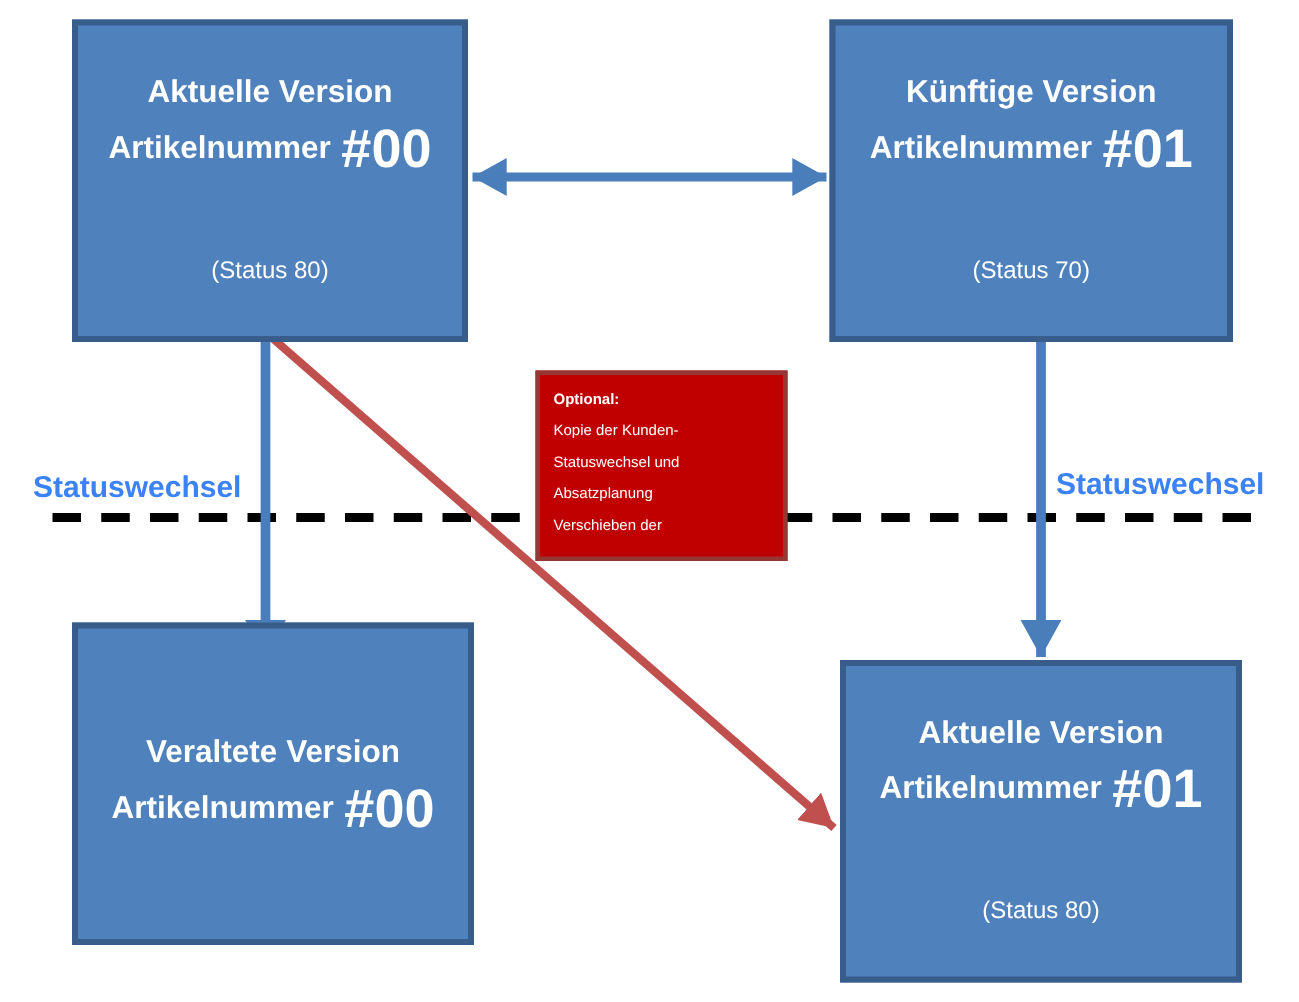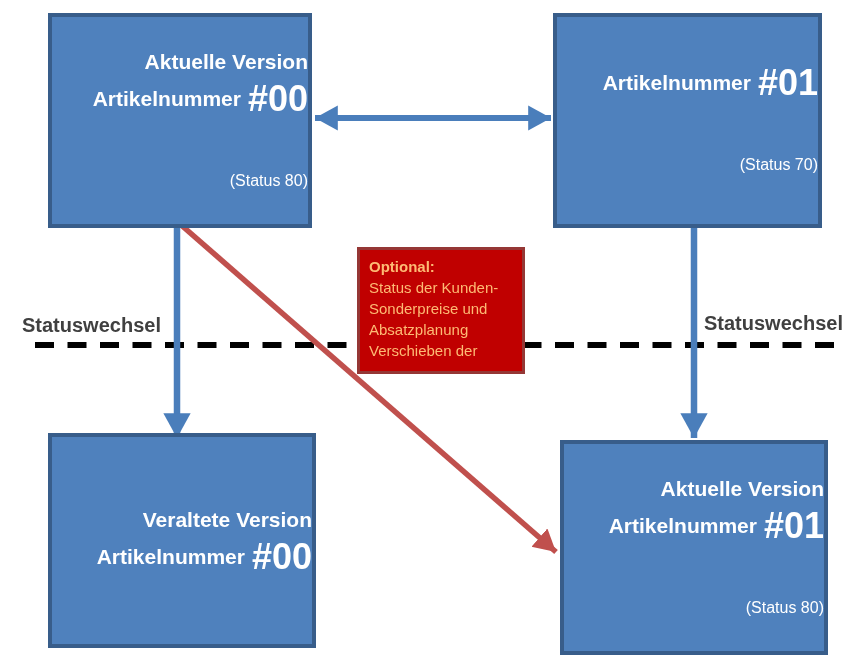--- a/index.html
+++ b/index.html
@@ -7,36 +7,36 @@
     position:relative;width:866px;height:668px;background:#ffffff;overflow:hidden;
     font-family:"Liberation Sans", sans-serif;
   }
   svg{position:absolute;left:0;top:0;}
   .vbox{
     position:absolute;
     background:#4f81bd;
     border:4px solid #385d8a;
     box-sizing:border-box;
     color:#ffffff;
-    display:flex;flex-direction:column;justify-content:center;align-items:flex-end;
+    display:flex;flex-direction:column;justify-content:center;align-items:center;
     text-align:center;
   }
   .vbox .title{font-size:21px;font-weight:bold;line-height:32px;}
   .vbox .article{font-size:21px;font-weight:bold;line-height:42px;display:flex;align-items:center;}
   .vbox .article .num{font-size:36px;margin-left:7px;letter-spacing:0px;}
   .vbox .status{font-size:16px;font-weight:normal;line-height:30px;margin-top:46px;}
   .note{
     position:absolute;left:357px;top:247px;width:168px;height:127px;
     background:#c00000;border:3px solid #953735;box-sizing:border-box;
-    color:#fdba74;font-size:15px;line-height:21px;text-align:left;
+    color:#ffffff;font-size:10px;line-height:21px;text-align:left;
     padding:6px 8px 4px 9px;
   }
   .note .ntitle{font-weight:bold;}
   .swlabel{
-    position:absolute;color:#404040;font-size:20px;font-weight:bold;line-height:24px;
+    position:absolute;color:#3b82f6;font-size:20px;font-weight:bold;line-height:24px;
     white-space:nowrap;
   }
 </style>
 </head>
 <body>
 
 <div id="canvas">
 
   <svg width="866" height="668">
     <defs>
@@ -62,48 +62,49 @@
   <div class="vbox" style="left:48px;top:13px;width:264px;height:215px;">
     <div class="title">Aktuelle Version</div>
     <div class="article">
       <span>Artikelnummer</span>
       <span class="num">#00</span>
     </div>
     <div class="status">(Status 80)</div>
   </div>
 
   <div class="vbox" style="left:553px;top:13px;width:269px;height:215px;">
+    <div class="title">Künftige Version</div>
     <div class="article">
       <span>Artikelnummer</span>
       <span class="num">#01</span>
     </div>
     <div class="status">(Status 70)</div>
   </div>
 
-  <div class="vbox" style="left:48px;top:433px;width:268px;height:215px;">
+  <div class="vbox" style="left:48px;top:415px;width:268px;height:215px;">
     <div class="title">Veraltete Version</div>
     <div class="article">
       <span>Artikelnummer</span>
       <span class="num">#00</span>
     </div>
   </div>
 
   <div class="vbox" style="left:560px;top:440px;width:268px;height:215px;">
     <div class="title">Aktuelle Version</div>
     <div class="article">
       <span>Artikelnummer</span>
       <span class="num">#01</span>
     </div>
     <div class="status">(Status 80)</div>
   </div>
 
   <div class="note">
     <div class="ntitle">Optional:</div>
-    <div>Status der Kunden-</div>
-    <div>Sonderpreise und</div>
+    <div>Kopie der Kunden-</div>
+    <div>Statuswechsel und</div>
     <div>Absatzplanung</div>
     <div>Verschieben der</div>
   </div>
 
   <div class="swlabel" style="left:22px;top:313px;">Statuswechsel</div>
   <div class="swlabel" style="left:704px;top:311px;">Statuswechsel</div>
 
 </div>
 
 </body></html>

